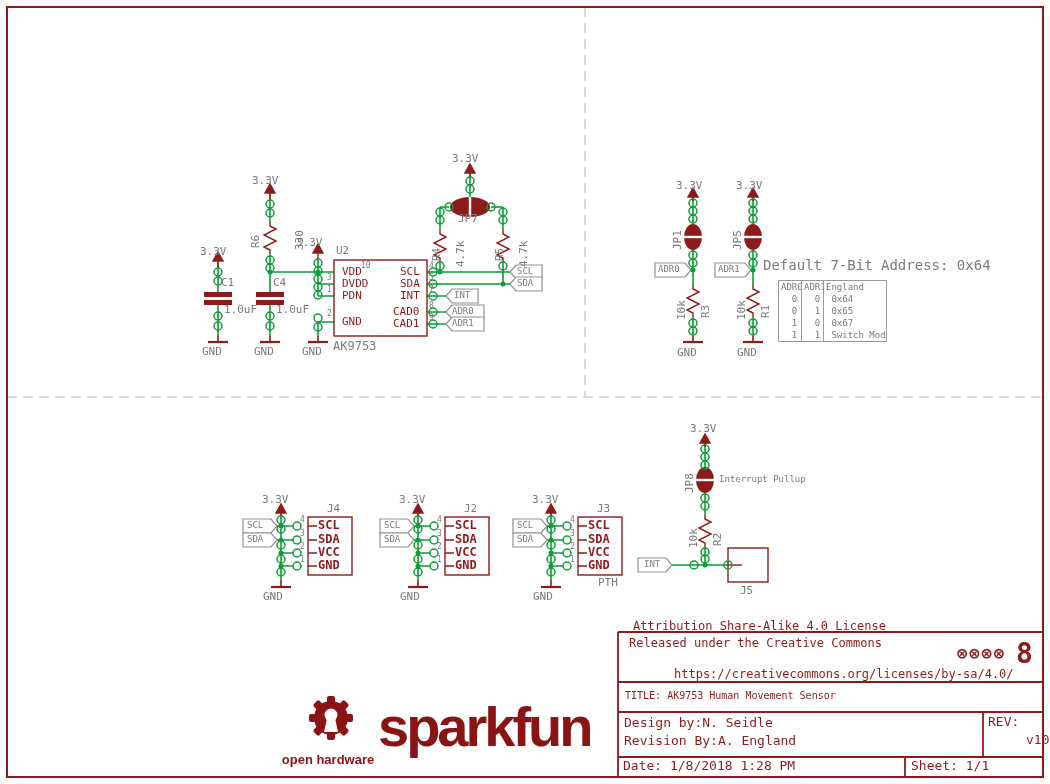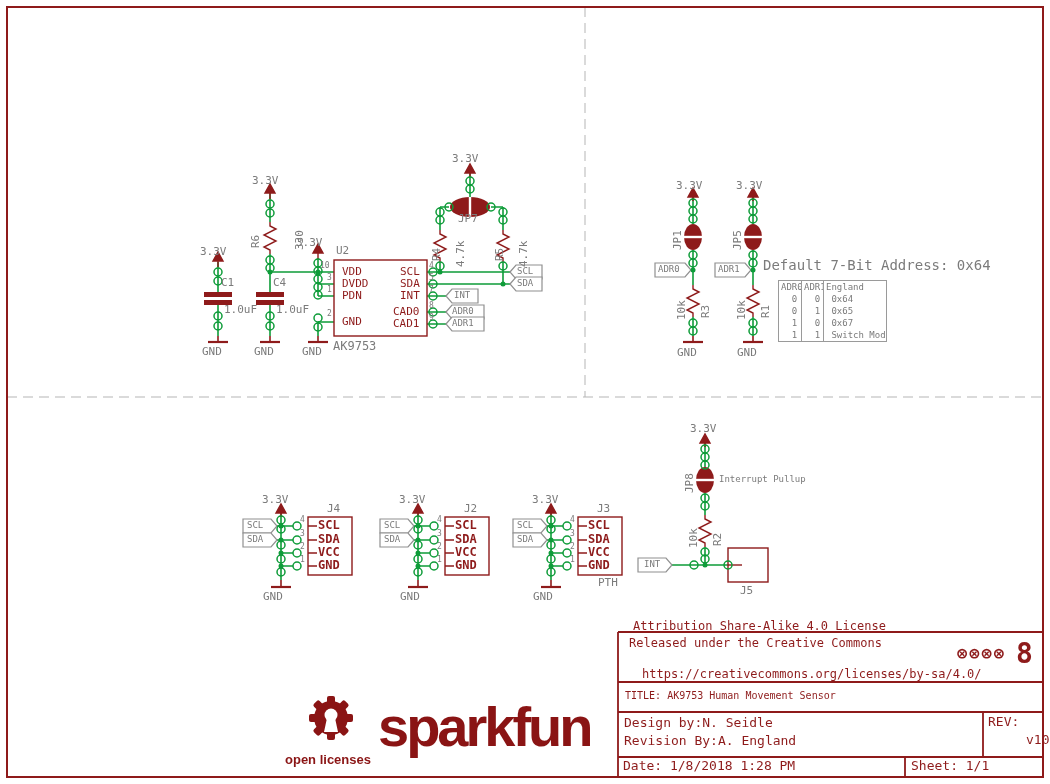--- a/index.html
+++ b/index.html
@@ -289,21 +289,21 @@
       <span class="lb g12" style="left: 333px; top: 340px;">AK9753</span>
       <span class="lb r" style="left: 342px; top: 266px;">VDD</span>
       <span class="lb r" style="left: 342px; top: 278px;">DVDD</span>
       <span class="lb r" style="left: 342px; top: 290px;">PDN</span>
       <span class="lb r" style="left: 342px; top: 316px;">GND</span>
       <span class="lb r" style="left: 400px; top: 266px;">SCL</span>
       <span class="lb r" style="left: 400px; top: 278px;">SDA</span>
       <span class="lb r" style="left: 400px; top: 290px;">INT</span>
       <span class="lb r" style="left: 393px; top: 306px;">CAD0</span>
       <span class="lb r" style="left: 393px; top: 318px;">CAD1</span>
-      <span class="lb g8" style="left: 320px; top: 262px;">10</span>
+      <span class="lb g8" style="left: 320px; top: 262px; padding-left: 41px;">10</span>
       <span class="lb g8" style="left: 327px; top: 274px;">3</span>
       <span class="lb g8" style="left: 327px; top: 286px;">1</span>
       <span class="lb g8" style="left: 327px; top: 310px;">2</span>
       <span class="lb g8" style="left: 429px; top: 262px;">4</span>
       <span class="lb g8" style="left: 429px; top: 274px;">5</span>
       <span class="lb g8" style="left: 429px; top: 286px;">7</span>
       <span class="lb g8" style="left: 429px; top: 302px;">8</span>
       <span class="lb g8" style="left: 429px; top: 314px;">9</span>
       <span class="lb " style="left: 452px; top: 153px;">3.3V</span>
       <span class="lb " style="left: 458px; top: 213px;">JP7</span>
@@ -392,21 +392,21 @@
       <div class="c2">  0</div>
       <div class="c3"> 0x67</div>
       <div class="c1">  1</div>
       <div class="c2">  1</div>
       <div class="c3"> Switch Mode</div>
     </div>
 
   <div>
     <span class="tb lic" style="left:629px;top:637px">Released under the Creative Commons</span>
     <span class="tb lic" style="left:633px;top:620px">Attribution Share-Alike 4.0 License</span>
-    <span class="tb lic" style="left:642px;top:668px">https://creativecommons.org/licenses/by-sa/4.0/</span>
+    <span class="tb lic" style="left:674px;top:668px">https://creativecommons.org/licenses/by-sa/4.0/</span>
     <span class="tb ccicons" style="left:957px;top:644px">⊗⊗⊗⊗</span>
     <span class="tb oshw8" style="left:1016px;top:638px">8</span>
     <span class="tb ttl" style="left:625px;top:690px">TITLE: AK9753 Human Movement Sensor</span>
     <span class="tb big" style="left:624px;top:716px">Design by:N. Seidle</span>
     <span class="tb big" style="left:624px;top:734px">Revision By:A. England</span>
     <span class="tb big" style="left:988px;top:715px">REV:</span>
     <span class="tb big" style="left:1026px;top:733px">v10</span>
     <span class="tb big" style="left:623px;top:759px">Date: 1/8/2018 1:28 PM</span>
     <span class="tb big" style="left:911px;top:759px">Sheet: 1/1</span>
   </div>
@@ -423,16 +423,16 @@
           <rect x="31" y="8" width="8" height="12" rx="2" transform="rotate(45 35 30)"></rect>
           <rect x="31" y="40" width="8" height="12" rx="2" transform="rotate(45 35 30)"></rect>
           <rect x="13" y="26" width="12" height="8" rx="2" transform="rotate(45 35 30)"></rect>
           <rect x="45" y="26" width="12" height="8" rx="2" transform="rotate(45 35 30)"></rect>
         </g>
       </g>
       <circle cx="35" cy="27" r="6.5" fill="#ffffff"></circle>
       <path d="M31 30 L39 30 L42 44 L28 44 Z" fill="#ffffff"></path>
     </svg>
     <span id="sfbrand">sparkfun</span>
-    <span id="ohlabel">open licenses</span>
+    <span id="ohlabel">open hardware</span>
   </div>
 
 </div>
 
 </body></html>

